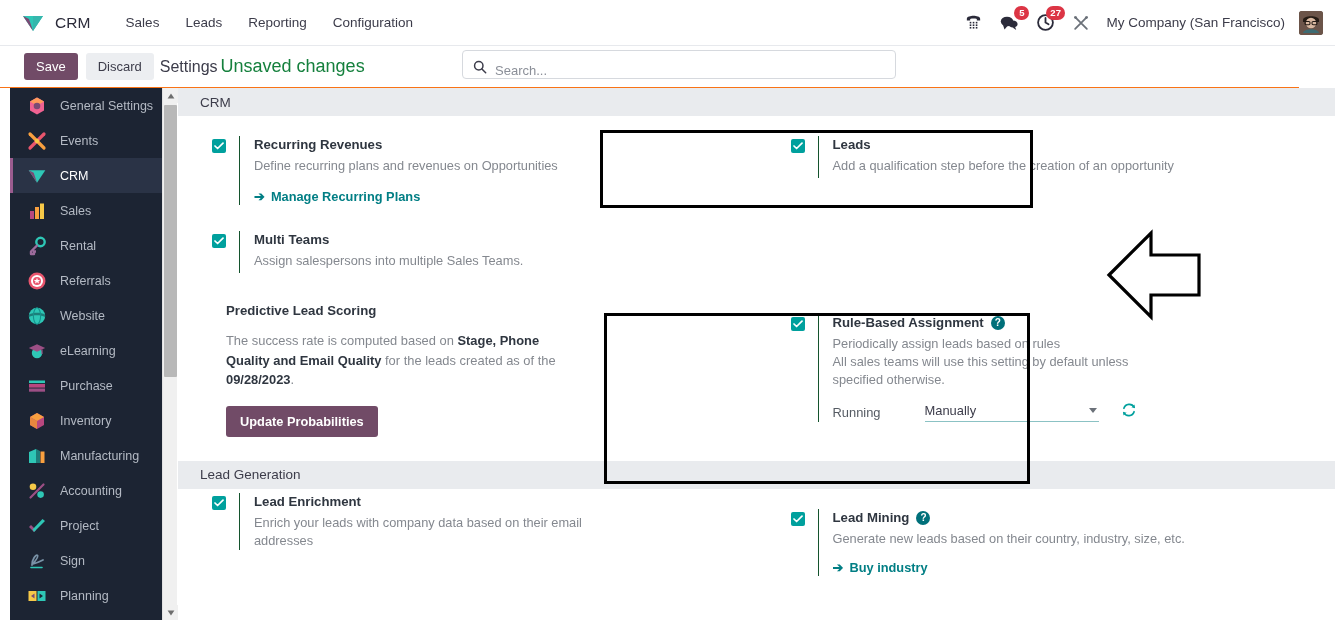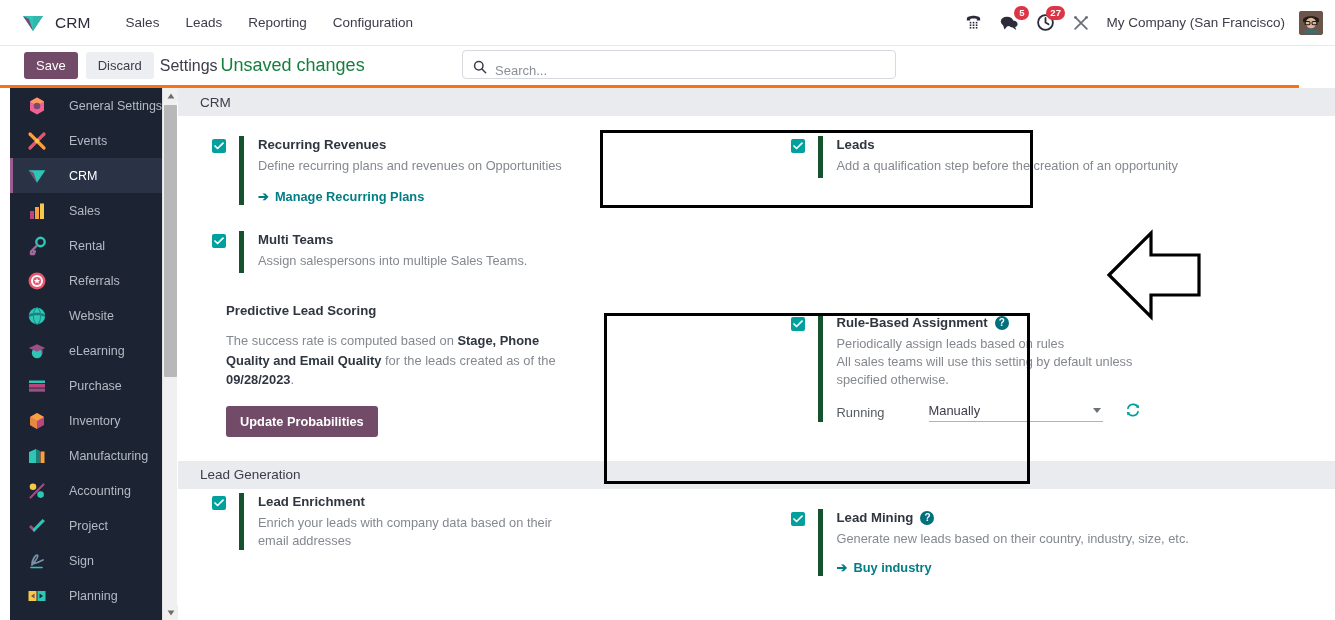--- a/index.html
+++ b/index.html
@@ -41,21 +41,21 @@
   .avatar {
     width:24px; height:24px; border-radius:3px; overflow:hidden;
     background:#5c4a42; margin-right:4px; cursor:pointer;
     display:flex; align-items:flex-end; justify-content:center;
   }
 
   
   .control-panel {
     position:absolute; top:46px; left:0; width:1299px; height:42px;
     background:#ffffff; display:flex; align-items:center;
-    border-bottom:3px solid #f97316;
+    border-bottom:1px solid #f97316;
   }
   .btn {
     font-size:13px; padding:5px 11px; border-radius:3px; cursor:pointer;
     border:1px solid transparent; font-weight:normal; white-space:nowrap;
   }
   .btn-save { background:#714B67; color:#fff; margin-left:24px; font-weight:500;}
   .btn-discard { background:#eceef1; color:#3c3c4a; margin-left:8px; font-weight:500;}
   .breadcrumb-title { font-size:16px; color:#3c3c4a; margin-left:6px; }
   .unsaved { font-size:18px; color:#15803d; margin-left:3px; }
   .searchbar {
@@ -70,21 +70,21 @@
   }
   .searchbar input::placeholder { color:#8b8f98; }
 
   
   .sidebar {
     position:absolute; top:88px; left:10px; width:152px; height:532px;
     background:#1c2433; overflow:hidden;
   }
   .side-item {
     height:35px; display:flex; align-items:center; padding-left:16px;
-    cursor:pointer; position:relative; gap:22px;
+    cursor:pointer; position:relative; gap:13px;
   }
   .side-item.active { background:#2a3346; }
   .side-item.active:before {
     content:""; position:absolute; left:0; top:0; bottom:0; width:3px;
     background:#9b5c8f;
   }
   .side-ico { width:21px; height:21px; flex:none; display:flex; align-items:center; justify-content:center;}
   .side-label { font-size:12.5px; color:#b4bac4; white-space:nowrap; }
   .side-item.active .side-label { color:#ffffff; }
 
@@ -122,21 +122,21 @@
     display:flex; padding:20px 20px 0 34px; position:relative;
   }
   .chk {
     width:14px; height:14px; flex:none; margin-top:3px;
     background:#00A09D; border-radius:2px;
     display:flex; align-items:center; justify-content:center;
     cursor:pointer;
   }
   .chk svg { display:block; }
   .setting-body {
-    margin-left:13px; padding-left:14px; border-left:5px solid #14532d;
+    margin-left:13px; padding-left:14px; border-left:1px solid #14532d;
     min-height:42px;
   }
   .s-title {
     font-size:13.2px; color:#2f3640; font-weight:bold; display:flex;
     align-items:center; gap:7px; line-height:1.35;
   }
   .s-desc {
     font-size:12.8px; color:#84888f; margin-top:3px; line-height:1.42;
   }
   .help-ico {

